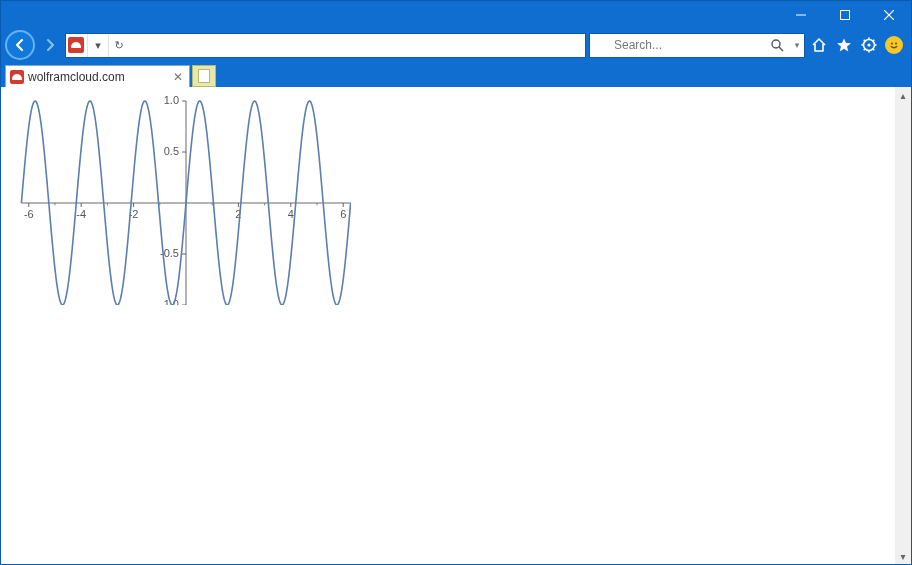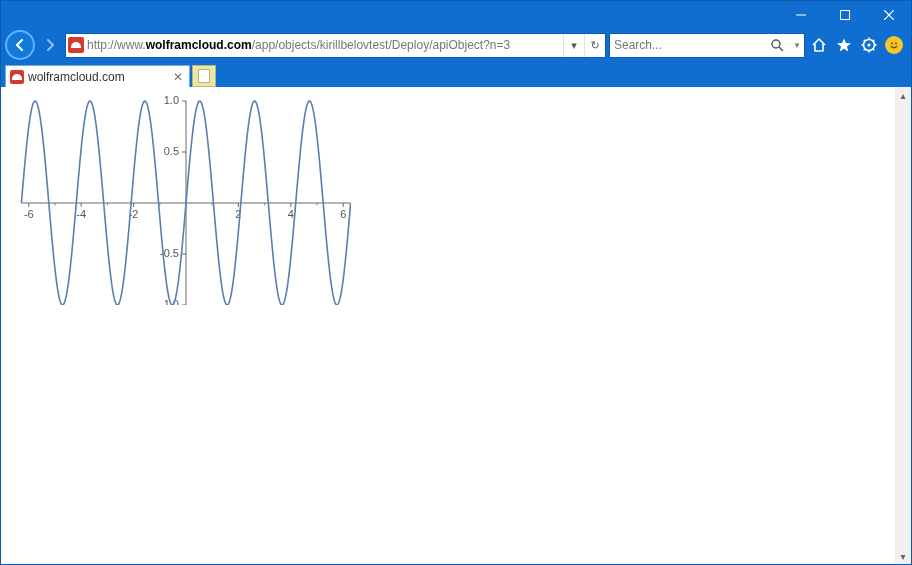--- a/index.html
+++ b/index.html
@@ -8,21 +8,21 @@
   .win-btn { width:44px; height:28px; display:flex; align-items:center; justify-content:center; color:#fff; font-size:14px; }
   .toolbar { height:30px; display:flex; align-items:center; gap:3px; padding:1px 6px 2px 4px; background:#0f6ecf; }
   .nav-back { width:30px; height:30px; border-radius:50%; border:2px solid #61b4ff; display:flex; align-items:center; justify-content:center; color:#fff; box-sizing:border-box; background:#1278da;}
   .nav-fwd { width:24px; height:24px; display:flex; align-items:center; justify-content:center; color:#8cc9ff; }
   .addr { flex:1; height:23px; background:#fff; border:1px solid #0a5bb0; display:flex; align-items:center; font-size:12px; min-width:0; }
   .addr .favicon { width:16px; height:16px; margin:0 3px 0 2px; background:#d23b2f; border-radius:2px; position:relative; flex:none; }
   .addr .favicon::after{content:"";position:absolute;left:3px;top:5px;width:10px;height:6px;border-radius:6px 6px 0 0;background:#fff;}
   .url { flex:1; white-space:nowrap; overflow:hidden; color:#777; }
   .url b { color:#000; font-weight:600; }
   .addr-btn { width:20px; height:100%; display:flex; align-items:center; justify-content:center; color:#555; font-size:11px; border-left:1px solid #e2e2e2; }
-  .search { width:190px; height:23px; background:#fff; border:1px solid #0a5bb0; display:flex; align-items:center; font-size:12px; color:#777; padding-left:4px; }
+  .search { width:190px; height:23px; background:#fff; border:1px solid #0a5bb0; display:flex; align-items:center; font-size:12px; color:#777; padding-left:24px; }
   .search-btn { width:26px; height:100%; display:flex; align-items:center; justify-content:center; color:#555; font-size:12px; margin-left:auto; }
   .search-dd { width:14px; color:#777; font-size:9px; display:flex; align-items:center; justify-content:center;}
   .tb-icon { width:22px; height:22px; display:flex; align-items:center; justify-content:center; color:#fff; font-size:15px; }
   .smiley { width:18px;height:18px;border-radius:50%;background:#f5c728;display:flex;align-items:center;justify-content:center;font-size:11px; }
   .tabstrip { height:25px; background:#0f6ecf; display:flex; align-items:flex-end; padding-left:4px; gap:2px; }
   .tab { height:22px; background:#fff; border:1px solid #7aa9d8; border-bottom:none; display:flex; align-items:center; font-size:12px; padding:0 4px 0 4px; gap:4px; color:#333; width:185px; box-sizing:border-box;}
   .tab .favicon { width:14px; height:14px; background:#d23b2f; border-radius:2px; position:relative; flex:none;}
   .tab .favicon::after{content:"";position:absolute;left:2px;top:4px;width:10px;height:6px;border-radius:6px 6px 0 0;background:#fff;}
   .tab .x { margin-left:auto; color:#777; font-size:12px; padding:0 2px;}
   .newtab { width:22px; height:20px; background:#e8e8a8; border:1px solid #b8b870; display:flex; align-items:center; justify-content:center; }
@@ -63,23 +63,20 @@
           <path d="M10 3 L5 8 L10 13" fill="none" stroke="#fff" stroke-width="2.2" stroke-linecap="round" stroke-linejoin="round"></path>
         </svg>
     </div>
     <div class="nav-fwd">
       <svg width="16" height="16" viewBox="0 0 16 16">
           <path d="M6 3 L11 8 L6 13" fill="none" stroke="#86c4ff" stroke-width="2" stroke-linecap="round" stroke-linejoin="round"></path>
         </svg>
     </div>
     <div class="addr">
       <span class="favicon"></span>
-      <span class="url">
-        <span>http://www.</span><b>wolframcloud.com</b><span>/app/objects/kirillbelovtest/Deploy/apiObject?n=3</span>
-      </span>
       <div class="addr-btn">▾</div>
       <div class="addr-btn">↻</div>
     </div>
     <div class="search">
       <span>Search...</span>
       <div class="search-btn">
         <svg width="13" height="13" viewBox="0 0 13 13">
             <circle cx="5" cy="5" r="4" fill="none" stroke="#555" stroke-width="1.4"></circle>
             <line x1="8" y1="8" x2="12" y2="12" stroke="#555" stroke-width="1.4"></line>
           </svg>

